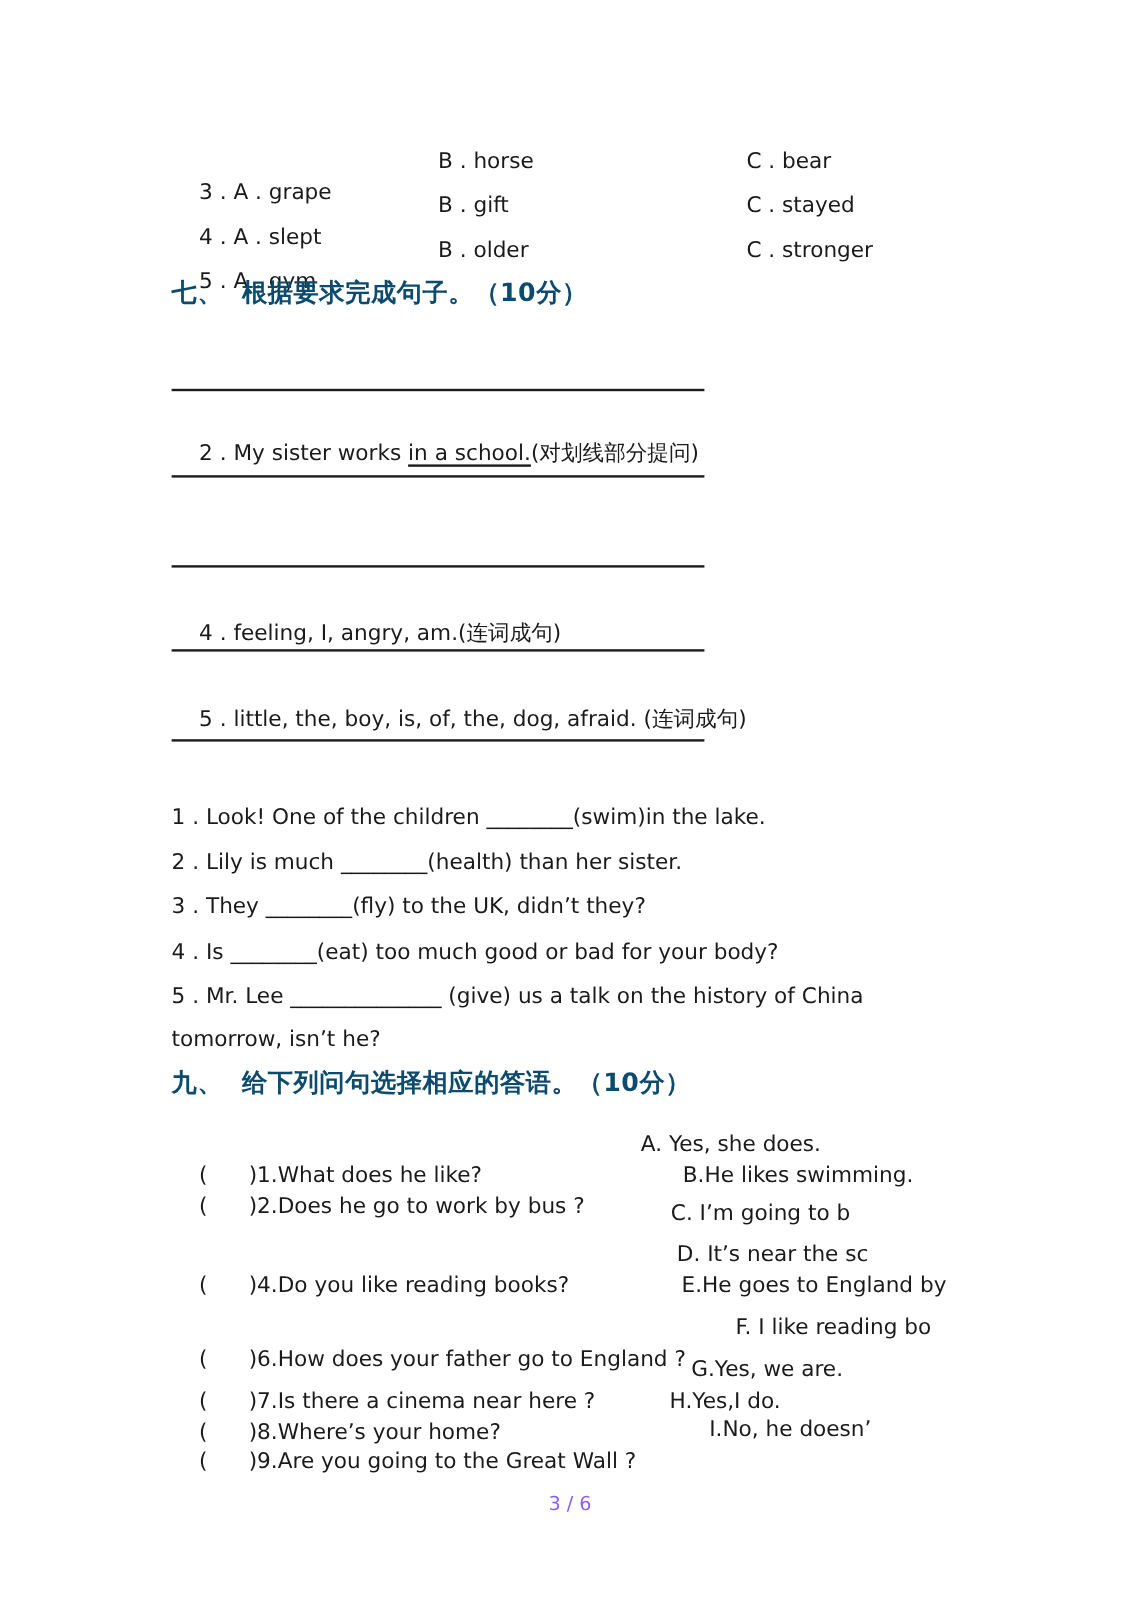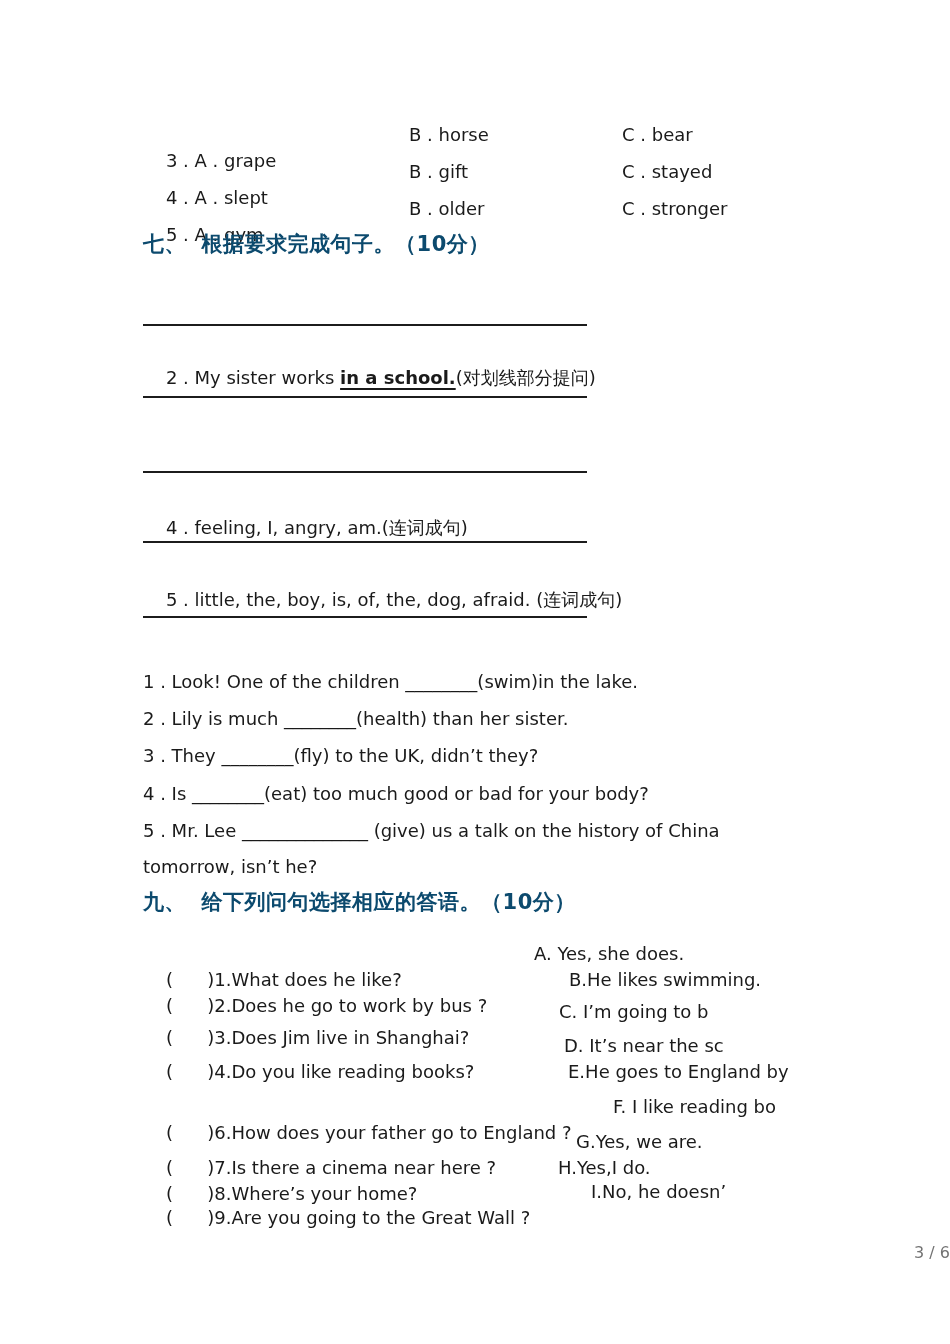--- a/index.html
+++ b/index.html
@@ -20,44 +20,43 @@
     line-height: 26px;
   }
   .heading {
     font-weight: bold;
     font-size: 21px;
     letter-spacing: 0.5px;
     color: #0c4a6e;
   }
   .col { position: absolute; top: 0; white-space: pre; }
   .col-a { position: static; }
-  .col-b { left: 222px; margin-left: 44px; }
+  .col-b { left: 222px; }
   .col-c { left: 442px; margin-left: 37px; }
   .blank {
     position: absolute;
     left: 143px;
     width: 444px;
     height: 0;
     border-bottom: 2px solid #1c1c1c;
   }
   .u {
     text-decoration: underline;
     text-decoration-thickness: 2px;
     text-underline-offset: 4px;
-    font-weight: bold;
   }
   .ans { position: absolute; top: 0; white-space: pre; margin-left: 26px; }
   .footer {
     position: absolute;
     left: 0;
     top: 1243px;
     width: 100%;
-    text-align: right;
+    text-align: center;
     font-size: 16px;
-    color: #737373;
+    color: #8b5cf6;
   }
 </style>
 </head>
 <body>
 
 <div class="page">
 
   <div class="line" style="top:122px">
     <span class="col col-a">3 . A . grape</span>
     <span class="col col-b">B . horse</span>
@@ -107,21 +106,20 @@
 
   <div class="line" style="top:941px">
     <span>(      )1.What does he like?</span>
     <span class="ans" style="left:365px">A. Yes, she does.</span>
   </div>
   <div class="line" style="top:967px">
     <span>(      )2.Does he go to work by bus ?</span>
     <span class="ans" style="left:400px">B.He likes swimming.</span>
   </div>
   <div class="line" style="top:999px">
-    <span>(      )3.Does Jim live in Shanghai?</span>
     <span class="ans" style="left:390px">C. I’m going to b</span>
   </div>
   <div class="line" style="top:1033px">
     <span>(      )4.Do you like reading books?</span>
     <span class="ans" style="left:395px">D. It’s near the sc</span>
   </div>
   <div class="line" style="top:1059px">
     <span class="ans" style="left:399px">E.He goes to England by</span>
   </div>
   <div class="line" style="top:1094px">

